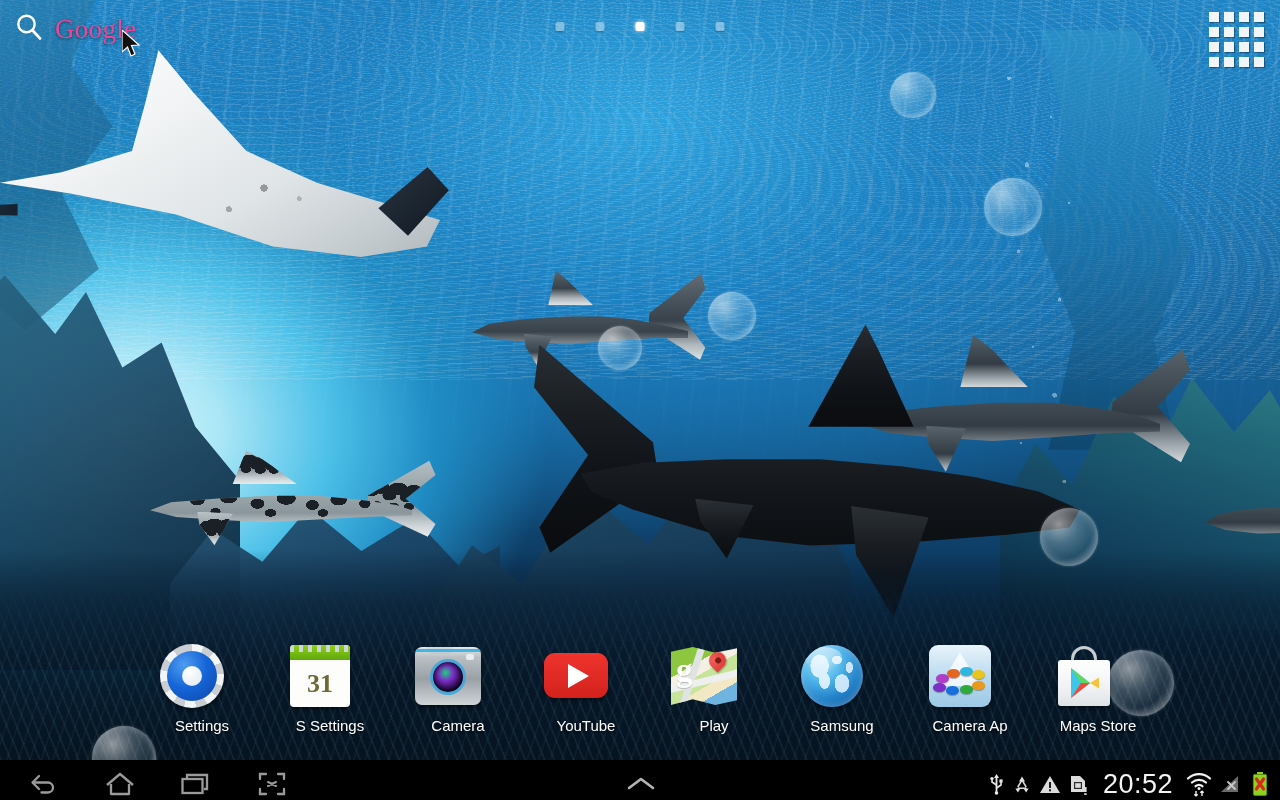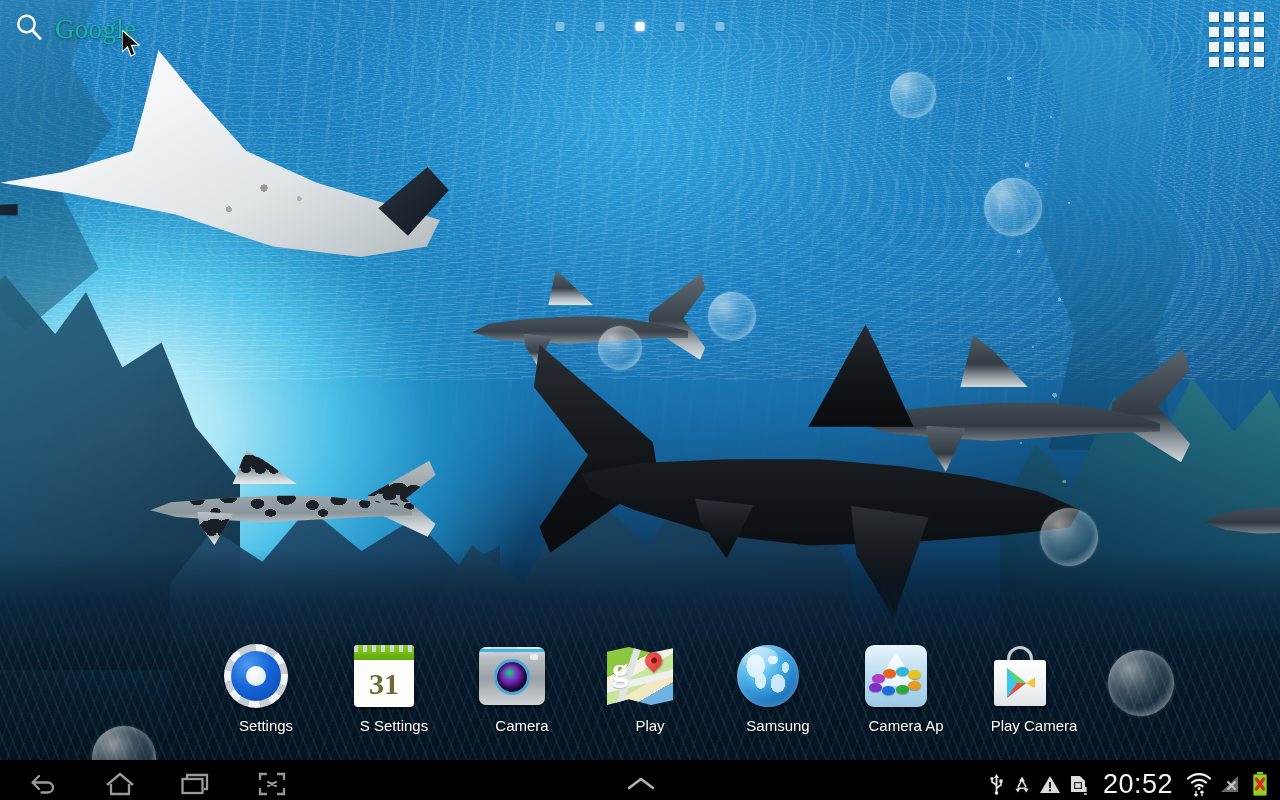--- a/index.html
+++ b/index.html
@@ -133,21 +133,21 @@
       radial-gradient(ellipse 10px 8px at 62% 50%, #1b2026 62%, transparent 64%),
       radial-gradient(ellipse 13px 9px at 72% 42%, #1b2026 62%, transparent 64%),
       radial-gradient(ellipse 9px 7px at 82% 48%, #1b2026 62%, transparent 64%),
       radial-gradient(ellipse 8px 6px at 25% 60%, #1b2026 62%, transparent 64%),
       radial-gradient(ellipse 9px 6px at 46% 62%, #1b2026 62%, transparent 64%),
       radial-gradient(ellipse 8px 6px at 66% 62%, #1b2026 62%, transparent 64%),
       linear-gradient(180deg,#b9c2c6 0%,#98a3a8 40%,#8b969c 62%,#ced5d8 86%,#e6ebed 100%); }
 
   
   .google-search{ position:absolute; left:14px; top:12px; display:flex; align-items:center; gap:11px; }
-  .g-logo{ font-family:"Liberation Serif", serif; font-size:27px; color:#14b8a6; letter-spacing:.3px;
+  .g-logo{ font-family:"Liberation Serif", serif; font-size:27px; color:#ec4899; letter-spacing:.3px;
            text-shadow:0 1px 3px rgba(0,0,0,.55); }
 
   .page-dots{ position:absolute; left:50%; top:22px; transform:translateX(-50%);
               display:flex; gap:31px; align-items:center; }
   .pd{ width:9px; height:9px; border-radius:2px; background:rgba(225,240,250,.46);
        box-shadow:0 1px 2px rgba(0,0,0,.25); }
   .pd.on{ background:#ffffff; box-shadow:0 0 4px rgba(255,255,255,.9); }
 
   .apps-btn{ position:absolute; right:16px; top:12px;
              display:grid; grid-template-columns:repeat(4,10px); grid-template-rows:repeat(4,10px);
@@ -179,21 +179,21 @@
     width:20px; height:20px; margin:-10px 0 0 -10px; border-radius:50%;
     background:radial-gradient(circle at 38% 32%, #ffffff 0%, #e6eef5 70%, #cdd8e0 100%); }
 
   .ic-planner{ width:60px; height:62px; margin:3px 4px; border-radius:4px; overflow:hidden;
     background:#fdfdfb; box-shadow:0 2px 4px rgba(0,0,0,.5); position:relative;
     display:flex; flex-direction:column; }
   .plan-top{ height:15px; background:linear-gradient(180deg,#8fd11a,#5fa80c); position:relative; }
   .plan-top::after{ content:""; position:absolute; left:0; right:0; top:-2px; height:9px;
     background:repeating-linear-gradient(90deg,#cfd6d9 0 4px, transparent 4px 9px); }
   .plan-day{ flex:1; display:flex; align-items:center; justify-content:center;
-    font-size:30px; font-weight:bold; color:#6d6a35; font-family:"Liberation Serif", serif; }
+    font-size:26px; font-weight:bold; color:#6d6a35; font-family:"Liberation Serif", serif; }
 
   .ic-camera{ width:66px; height:58px; margin:5px 1px; border-radius:7px; position:relative;
     background:linear-gradient(180deg,#e6e9eb 0%,#b9bfc3 18%,#9aa1a6 55%,#cfd4d7 100%);
     box-shadow:0 2px 4px rgba(0,0,0,.5); overflow:hidden; }
   .cam-top{ position:absolute; left:12px; top:-7px; width:26px; height:14px; border-radius:4px;
     background:linear-gradient(180deg,#eceff1,#c2c8cc); }
   .cam-strip{ position:absolute; left:0; right:0; top:2px; height:3px; background:#3fb6e6; }
   .cam-lens{ position:absolute; left:50%; top:52%; transform:translate(-50%,-50%);
     width:36px; height:36px; border-radius:50%;
     background:radial-gradient(circle at 42% 36%, #1fd07a 0%, #7b2fc9 30%, #3a1060 58%, #120726 78%, #000 100%);
@@ -417,20 +417,28 @@
         <div class="ic-camera">
           <div class="cam-top"></div>
           <div class="cam-strip"></div>
           <div class="cam-flash"></div>
           <div class="cam-lens"></div>
         </div>
       </div>
       <div class="dock-label">Camera</div>
     </div>
 
+    <div class="dock-item">
+      <div class="dock-icon">
+        <div class="ic-youtube">
+            <div class="yt-play"></div>
+          </div>
+      </div>
+      <div class="dock-label">YouTube</div>
+    </div>
 
     <div class="dock-item">
       <div class="dock-icon">
         <div class="ic-maps">
           <div class="maps-road2"></div>
           <div class="maps-road"></div>
           <div class="maps-g">g</div>
           <div class="maps-pin"></div>
         </div>
       </div>
@@ -473,21 +481,21 @@
           <div class="play-bag">
             <svg width="34" height="34" viewBox="0 0 34 34" style="position:absolute;left:10px;top:6px;">
               <polygon points="3,2 22,17 3,32" fill="#3cc6e8"></polygon>
               <polygon points="3,2 22,17 13,17" fill="#5fd85f"></polygon>
               <polygon points="3,32 22,17 13,17" fill="#ee4b3c"></polygon>
               <polygon points="22,17 31,11.5 31,22.5" fill="#f5c43a"></polygon>
             </svg>
           </div>
         </div>
       </div>
-      <div class="dock-label">Play Camera</div>
+      <div class="dock-label">Maps Store</div>
     </div>
 
   </div>
 
   <div class="navbar">
 
     <div class="nav-left">
       <div class="nav-btn">
         <svg width="30" height="24" viewBox="0 0 30 24">
           <path d="M10 4 L3.5 10.5 L10 17" fill="none" stroke="#9a9a9a" stroke-width="2.3" stroke-linecap="round" stroke-linejoin="round"></path>

